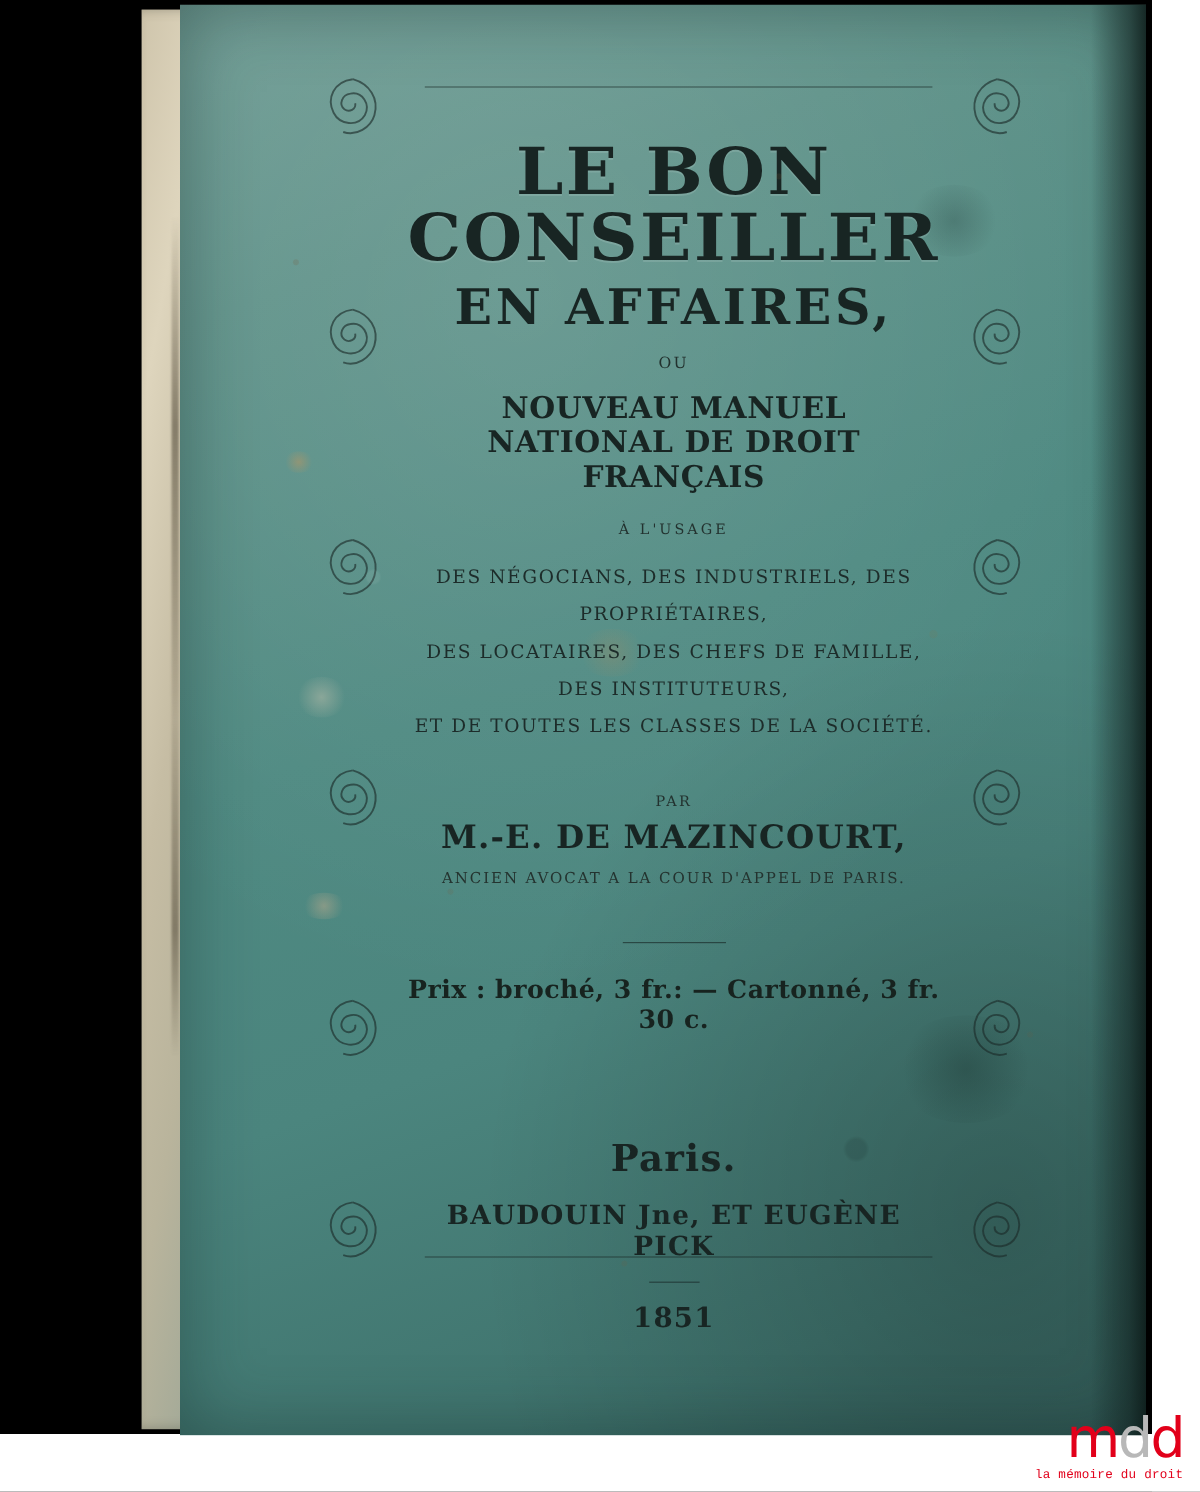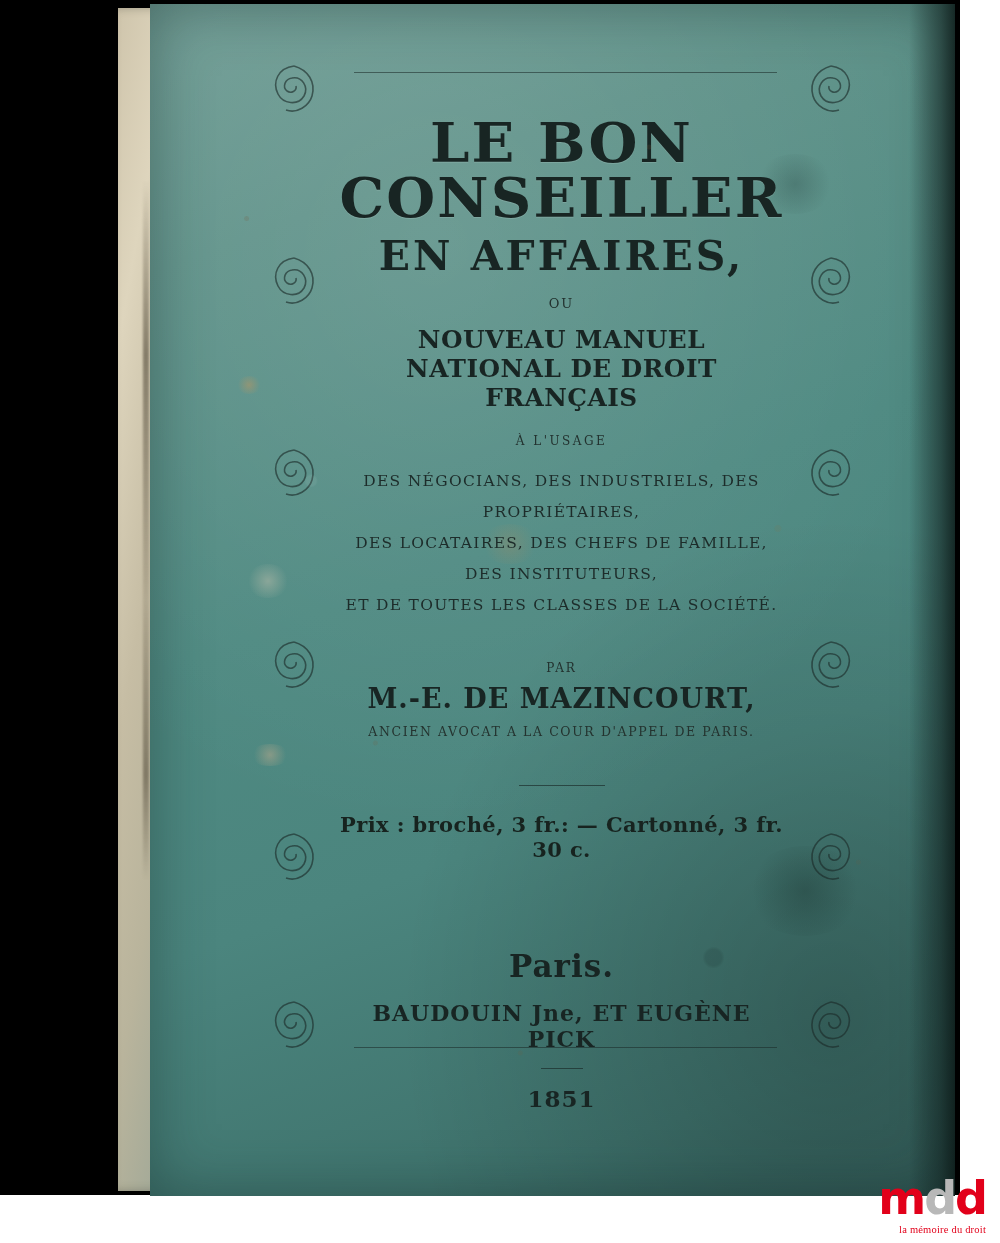--- a/index.html
+++ b/index.html
@@ -290,28 +290,28 @@
   
   #watermark {
     position: absolute;
     right: 14px;
     bottom: 8px;
     text-align: right;
     line-height: 1;
   }
   .wm-mark {
     font-family: "DejaVu Sans", sans-serif;
-    font-weight: 700;
+    font-weight: 400;
     font-size: 46px;
     color: #e2001a;
     letter-spacing: -2px;
   }
   .wm-mark .wm-dim { color: #b8b8b8; }
   .wm-tag {
-    font-family: Liberation Serif, serif;
+    font-family: Liberation Mono, monospace;
     font-size: 10.5px;
     color: #e2001a;
     margin-top: 4px;
     letter-spacing: 0.2px;
   }
 </style>
 </head>
 <body>
 
 <div id="cover-photo">

